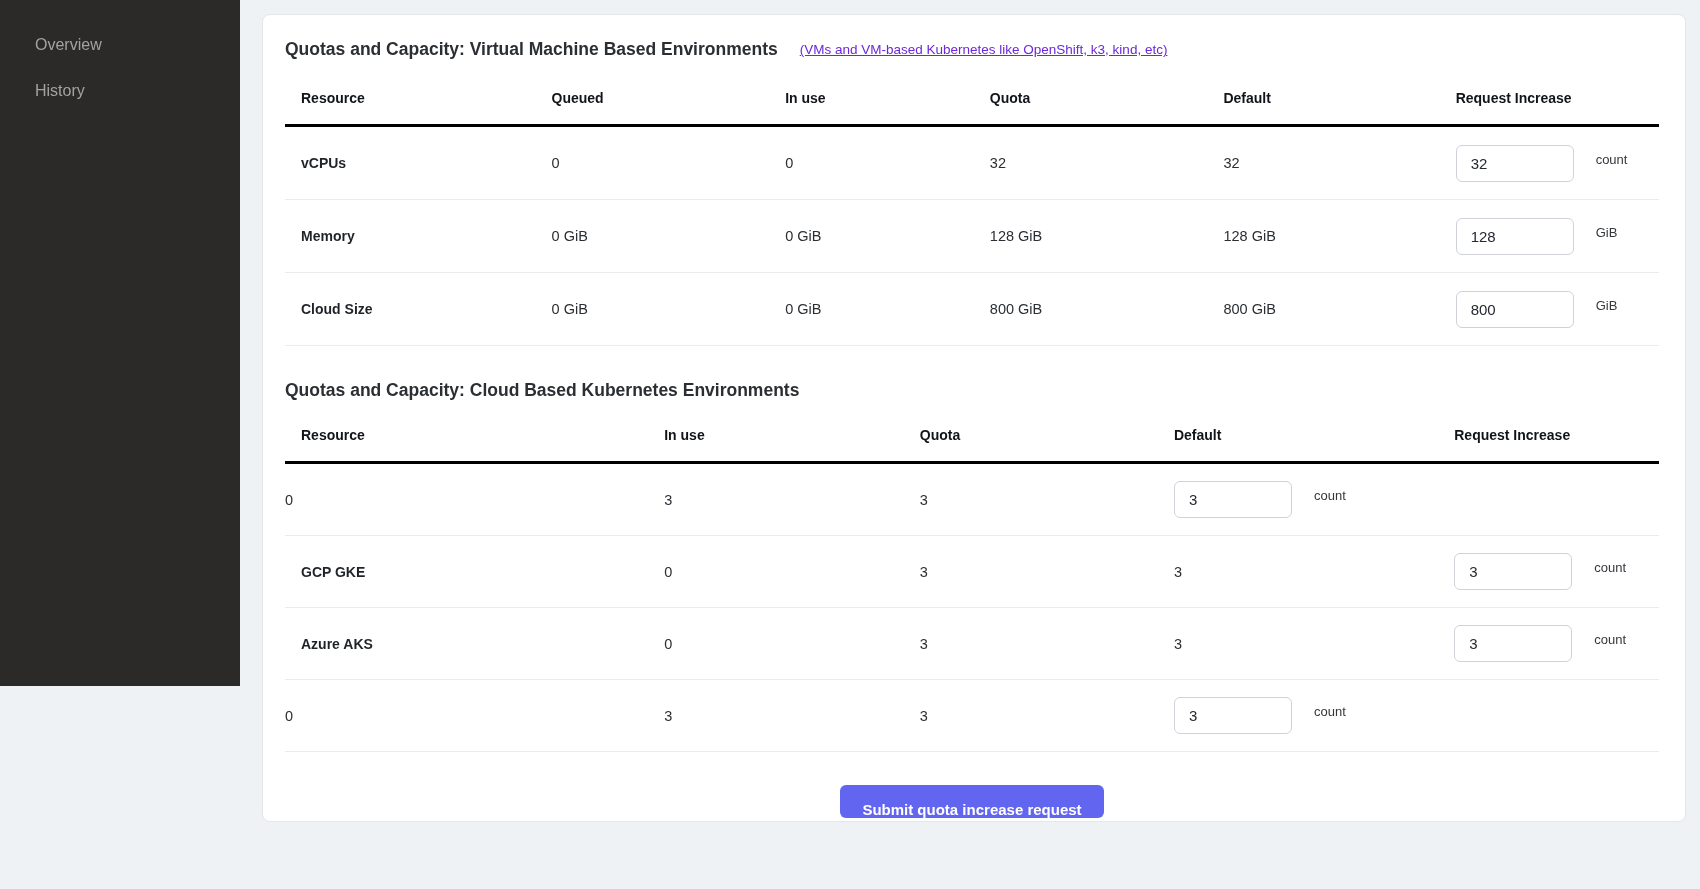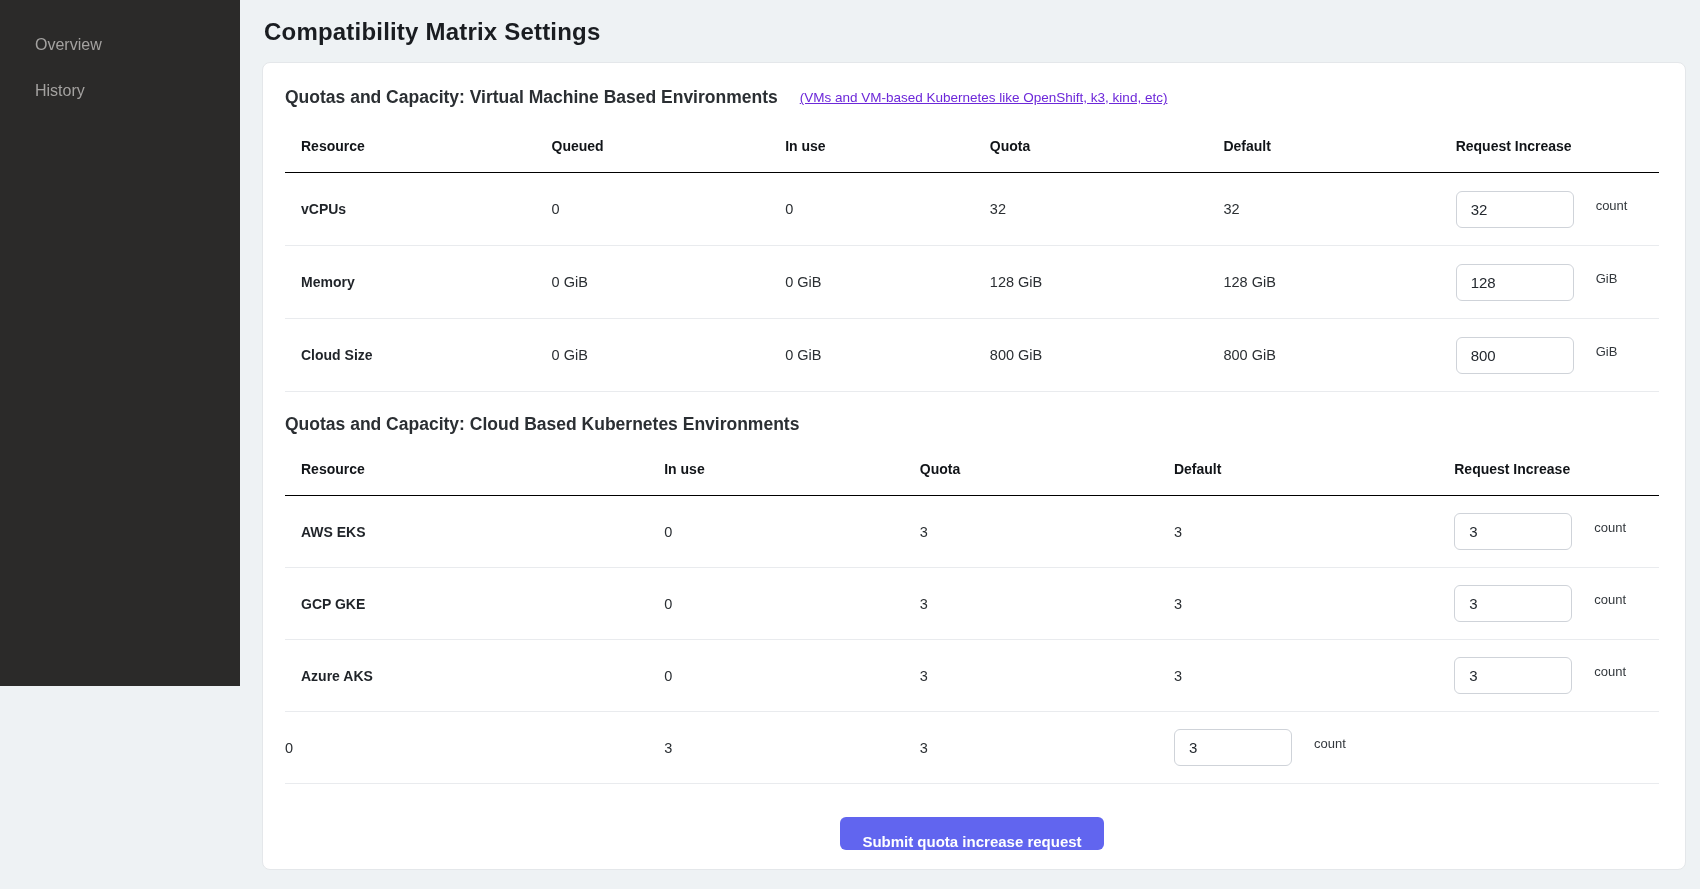--- a/index.html
+++ b/index.html
@@ -66,33 +66,33 @@
   .section-title {
     font-size: 17.5px;
     font-weight: bold;
     color: #2b2f33;
   }
   .section-note {
     font-size: 13.5px;
     color: #6d28d9;
     text-decoration: underline;
   }
-  .section-title-row.second { margin-top: 22px; margin-bottom: 10px; }
+  .section-title-row.second { margin-top: 34px; margin-bottom: 10px; }
 
   
   .grid-row {
     display: grid;
     align-items: center;
   }
   .t1 { grid-template-columns: 19.4% 17% 14.9% 17% 16.9% 1fr; }
   .t2 { grid-template-columns: 27.6% 18.6% 18.5% 20.4% 1fr; }
 
   .thead {
     padding: 16px 0 18px 0;
-    border-bottom: 1px solid #000000;
+    border-bottom: 3px solid #000000;
   }
   .th {
     font-size: 14px;
     font-weight: bold;
     color: #111418;
   }
   .tr {
     height: 73px;
     border-bottom: 1px solid #e9ebee;
   }
@@ -152,21 +152,20 @@
 <nav class="sidebar">
   <div class="side-item">
     <span>Overview</span>
   </div>
   <div class="side-item">
     <span>History</span>
   </div>
 </nav>
 
 <main class="main">
-  <h1 class="page-title">Compatibility Matrix Settings</h1>
 
   <section class="card">
 
     <div class="section-title-row">
       <span class="section-title">Quotas and Capacity: Virtual Machine Based Environments</span>
       <span class="section-note">(VMs and VM-based Kubernetes like OpenShift, k3, kind, etc)</span>
     </div>
 
     <div class="grid-row t1 thead">
       <span class="th first-col">Resource</span>
@@ -219,21 +218,20 @@
 
     <div class="grid-row t2 thead">
       <span class="th first-col">Resource</span>
       <span class="th">In use</span>
       <span class="th">Quota</span>
       <span class="th">Default</span>
       <span class="th">Request Increase</span>
     </div>
 
     <div class="grid-row t2 tr">
-      <span class="td resource first-col">AWS EKS</span>
       <span class="td">0</span>
       <span class="td">3</span>
       <span class="td">3</span>
       <span class="request-cell">
         <input class="qty-input" type="text" value="3" style="">
         <span class="unit-label">count</span>
       </span>
     </div>
 
     <div class="grid-row t2 tr">

